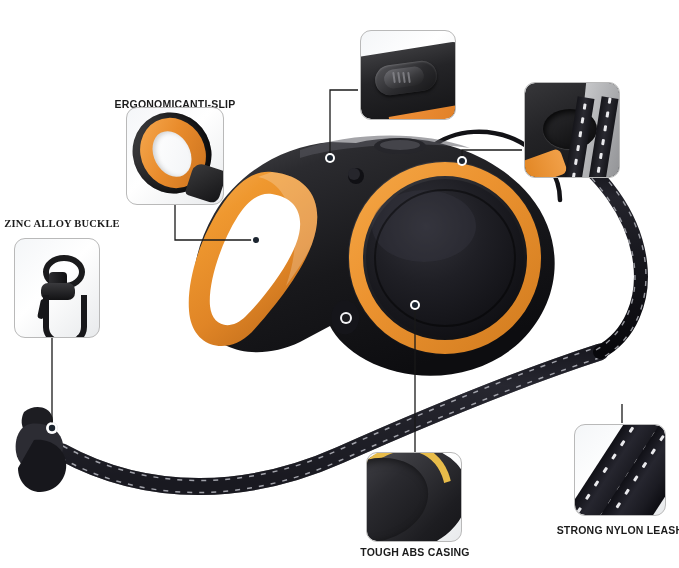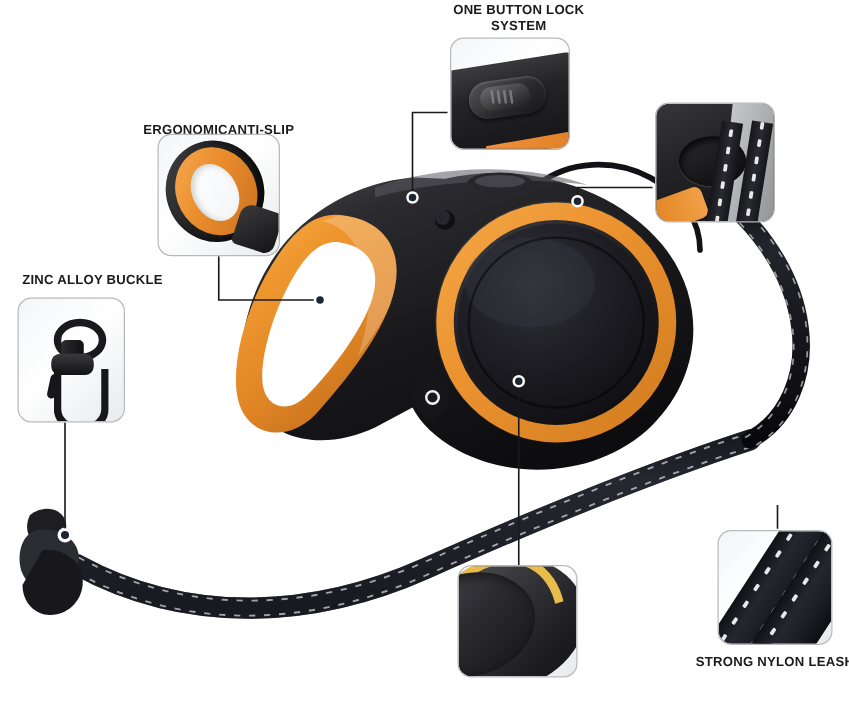--- a/index.html
+++ b/index.html
@@ -284,22 +284,20 @@
 SOFT HANDLE</div>
   <div class="thumb" style="left:126px;top:107px;width:98px;height:98px;">
     <div class="thumb-inner">
       <div class="h-outer"></div>
       <div class="h-mid"></div>
       <div class="h-hole"></div>
       <div class="h-tail"></div>
     </div>
   </div>
 
-  <div class="callout-label" style="left:340px;top:2px;width:150px;">ONE BUTTON LOCK
-SYSTEM</div>
   <div class="thumb" style="left:360px;top:30px;width:96px;height:90px;">
     <div class="thumb-inner">
       <div class="lk-band"></div>
       <div class="lk-orange"></div>
       <div class="lk-oval"></div>
       <div class="lk-slider"></div>
       <div class="lk-ridge" style="left:32px;top:41px;"></div>
       <div class="lk-ridge" style="left:37px;top:41px;"></div>
       <div class="lk-ridge" style="left:42px;top:41px;"></div>
       <div class="lk-ridge" style="left:47px;top:41px;"></div>
@@ -326,38 +324,39 @@
         <div class="dash" style="left:7px;top:14px;"></div>
         <div class="dash" style="left:7px;top:28px;"></div>
         <div class="dash" style="left:7px;top:42px;"></div>
         <div class="dash" style="left:7px;top:56px;"></div>
         <div class="dash" style="left:7px;top:70px;"></div>
 
       </div>
     </div>
   </div>
 
-  <div class="callout-label" style="left:12px;top:218px;width:124px;">ZINC ALLOY BUCKLE</div>
+  <div class="callout-label" style="left:0px;top:218px;width:124px;font-family:Liberation Serif, serif;">ZINC ALLOY BUCKLE</div>
   <div class="thumb" style="left:14px;top:238px;width:86px;height:100px;">
     <div class="thumb-inner">
       <div class="bk-ring"></div>
       <div class="bk-neck"></div>
       <div class="bk-barrel"></div>
       <div class="bk-hook"></div>
       <div class="bk-tip"></div>
     </div>
   </div>
 
   <div class="thumb" style="left:366px;top:452px;width:96px;height:90px;">
     <div class="thumb-inner">
       <div class="abs-dark"></div>
       <div class="abs-gold"></div>
       <div class="abs-inner"></div>
     </div>
   </div>
+  <div class="callout-label" style="left:344px;top:546px;width:142px;">TOUGH ABS CASING</div>
 
   <div class="thumb" style="left:574px;top:424px;width:92px;height:92px;">
     <div class="thumb-inner">
       <div class="ny-strap" style="left:16px;">
 
         <div class="dash" style="left:8px;top:24px;"></div>
         <div class="dash" style="left:8px;top:40px;"></div>
         <div class="dash" style="left:8px;top:56px;"></div>
         <div class="dash" style="left:8px;top:72px;"></div>
         <div class="dash" style="left:8px;top:88px;"></div>

